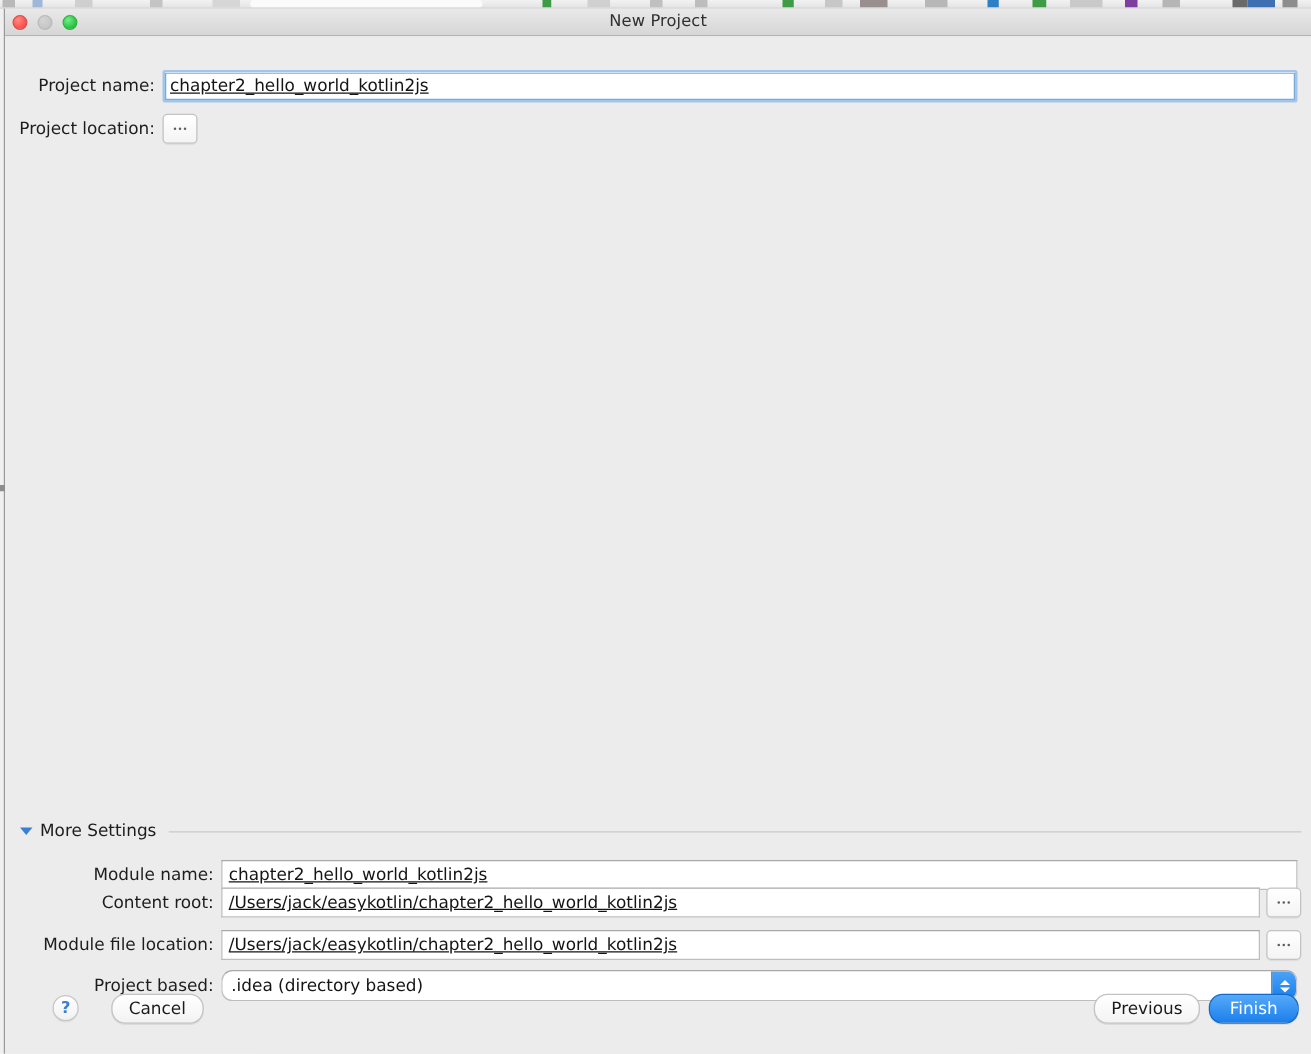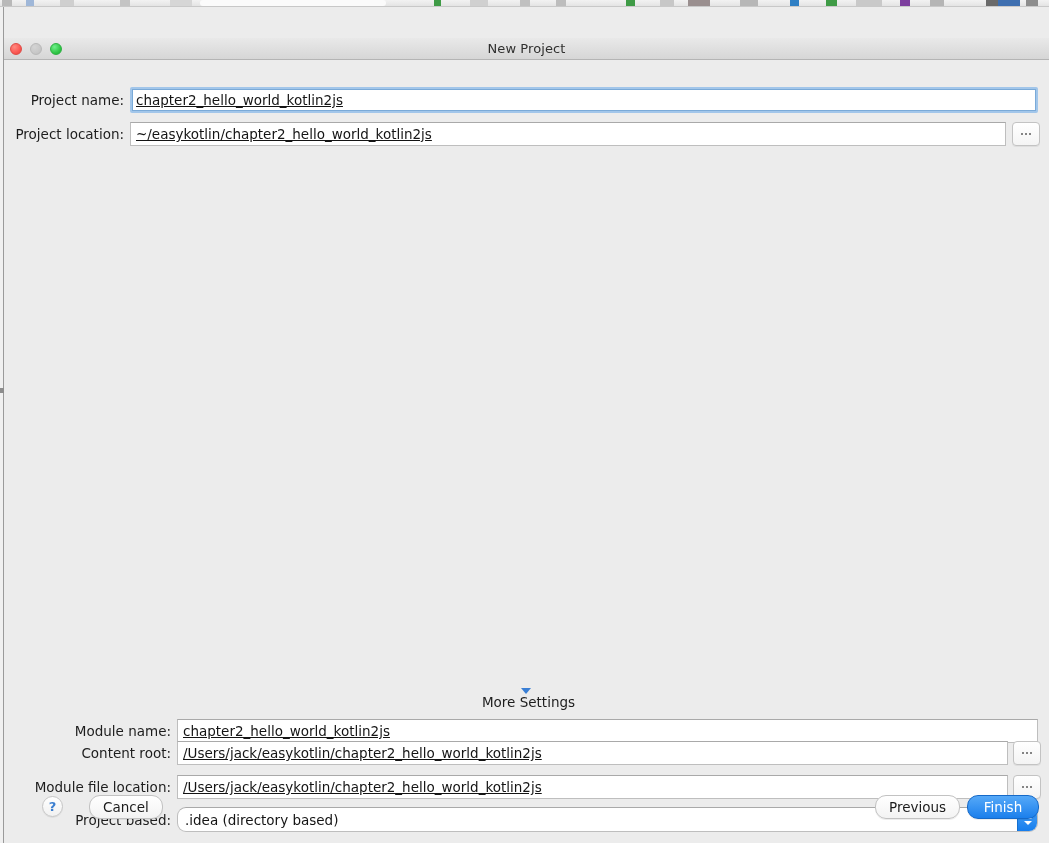--- a/index.html
+++ b/index.html
@@ -38,21 +38,21 @@
     background: #ececec;
     display: flex; flex-direction: column;
   }
 
   
   #titlebar {
     position: relative;
     height: 22px; flex: 0 0 22px;
     background: linear-gradient(#e9e9e9, #d6d6d6);
     border-bottom: 1px solid #b4b4b4;
-    display: flex; align-items: center; justify-content: center; margin-top: 31px;
+    display: flex; align-items: center; justify-content: center;
   }
   #titlebar .title {
     font-size: 13px; color: #30302f; letter-spacing: .1px;
   }
   .traffic { position: absolute; left: 6px; top: 5px; display: flex; gap: 8px; }
   .light { width: 12px; height: 12px; border-radius: 50%; }
   .light.close  { background: radial-gradient(circle at 35% 30%, #ff8a80, #fc5753 60%, #e0443e); border: 1px solid #df4b45; }
   .light.min    { background: radial-gradient(circle at 35% 30%, #d4d4d4, #c8c8c8 60%, #bdbdbd); border: 1px solid #b9b9b9; }
   .light.zoom   { background: radial-gradient(circle at 35% 30%, #6ef08a, #33c748 60%, #1aad33); border: 1px solid #2cb141; }
 
@@ -91,21 +91,21 @@
     border: 1px solid #c3c3c3;
     border-radius: 4px;
     display: flex; align-items: center; justify-content: center;
     gap: 2px;
     box-shadow: 0 1px 0 rgba(0,0,0,.06);
     cursor: default;
   }
   .ellipsis-btn i { width: 2px; height: 2px; background: #5c5c5c; display: block; border-radius: 50%; }
 
   
-  #more-settings-header { position: absolute; left: 12px; top: 628px; display: flex; align-items: center; width: 1025px; flex-direction: column; }
+  #more-settings-header { position: absolute; left: 12px; top: 628px; display: flex; align-items: center; width: 1025px; }
   #more-settings-header .tri {
     width: 0; height: 0;
     border-left: 5px solid transparent;
     border-right: 5px solid transparent;
     border-top: 6px solid #3a7fd5;
     margin-right: 6px;
   }
   #more-settings-header .ms-label { font-size: 13.5px; color: #1d1d1d; white-space: nowrap; }
   #more-settings-header .rule { flex: 1 1 auto; height: 1px; background: #c9c9c9; margin-left: 10px; }
 
@@ -210,23 +210,20 @@
 
     <div class="row" style="left:0px;top:27px;width:1037px;">
       <div class="lbl" style="width:120px;">Project name:</div>
       <div class="field focused" style="width:908px;margin-left:6px;height:26px;border-radius:2px;">
         <span class="txt">chapter2_hello_world_kotlin2js</span>
       </div>
     </div>
 
     <div class="row" style="left:0px;top:62px;width:1037px;">
       <div class="lbl" style="width:120px;">Project location:</div>
-      <div class="field" style="width:876px;margin-left:6px;">
-        <span class="txt">~/easykotlin/chapter2_hello_world_kotlin2js</span>
-      </div>
       <div class="ellipsis-btn" style="margin-left:6px;">
         <i></i>
         <i></i>
         <i></i>
       </div>
     </div>
 
     <div id="more-settings-header">
       <span class="tri"></span>
       <span class="ms-label">More Settings</span>

